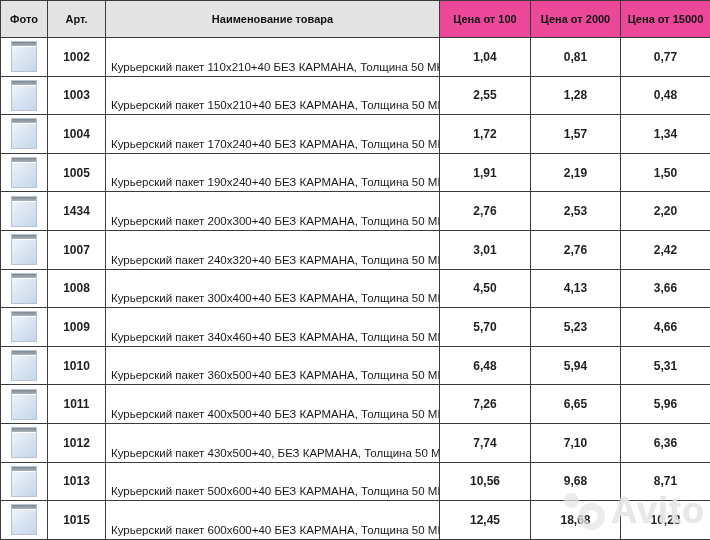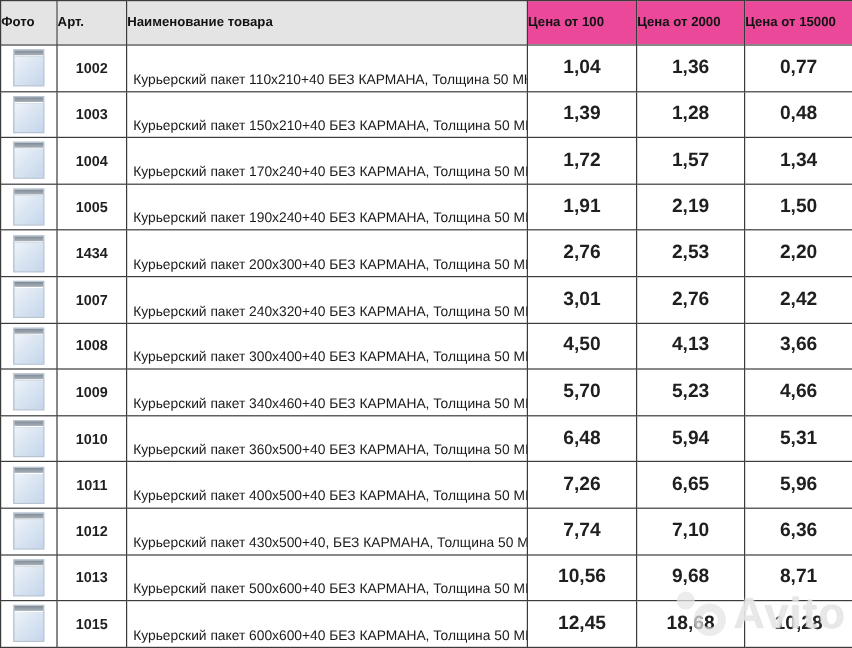--- a/index.html
+++ b/index.html
@@ -18,21 +18,21 @@
   }
   .price-table th, .price-table td {
     border:1.5px solid #3b3b3b;
     overflow:hidden;
   }
   thead tr { height:37px; }
   thead th {
     font-size:11px;
     font-weight:bold;
     color:#121212;
-    text-align:left;
+    text-align:center;
     vertical-align:middle;
     border-bottom-width:2px;
   }
   .th-gray  { background:#e4e4e4; }
   .th-green { background:#ec4899; }
 
   tbody tr { height:38.6px; background:#ffffff;padding-left:28px; }
 
   td.c-photo { vertical-align:middle; }
   .packet {
@@ -53,21 +53,21 @@
     font-size:12px; font-weight:bold; color:#1f1f1f;
   }
   td.c-name {
     vertical-align:bottom; text-align:left;
     font-size:11.5px; color:#1a1a1a;
     padding:0 4px 3px 5px;
     white-space:nowrap;
   }
   td.c-price {
     text-align:center; vertical-align:middle;
-    font-size:16px; font-weight:bold; color:#1f1f1f;
+    font-size:12px; font-weight:bold; color:#1f1f1f;
   }
 
   .watermark {
     position:absolute;
     right:5px; bottom:7px;
     display:flex; align-items:center;
     pointer-events:none;
     z-index:5;
   }
   .wm-logo { position:relative; width:44px; height:44px; margin-right:4px; }
@@ -115,33 +115,33 @@
     <tbody>
     <tr>
       <td class="c-photo">
         <div class="packet">
           <div class="packet-flap"></div>
         </div>
       </td>
       <td class="c-art">1002</td>
       <td class="c-name">Курьерский пакет 110x210+40 БЕЗ КАРМАНА, Толщина 50 МКМ</td>
       <td class="c-price">1,04</td>
-      <td class="c-price">1,36</td>
+      <td class="c-price">0,81</td>
       <td class="c-price">0,77</td>
     </tr>
 
     <tr>
       <td class="c-photo">
         <div class="packet">
           <div class="packet-flap"></div>
         </div>
       </td>
       <td class="c-art">1003</td>
       <td class="c-name">Курьерский пакет 150x210+40 БЕЗ КАРМАНА, Толщина 50 МКМ</td>
-      <td class="c-price">1,39</td>
+      <td class="c-price">2,55</td>
       <td class="c-price">1,28</td>
       <td class="c-price">0,48</td>
     </tr>
 
     <tr>
       <td class="c-photo">
         <div class="packet">
           <div class="packet-flap"></div>
         </div>
       </td>

